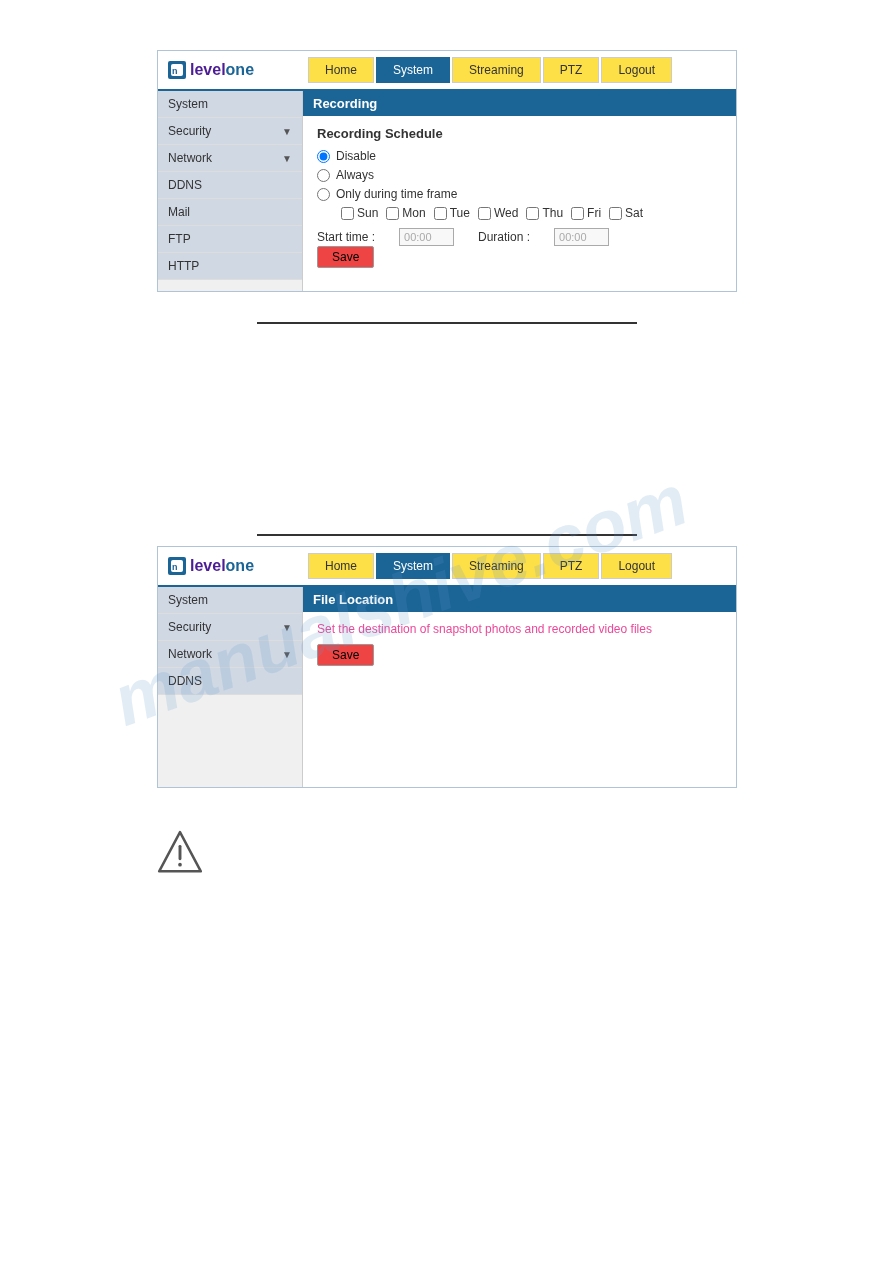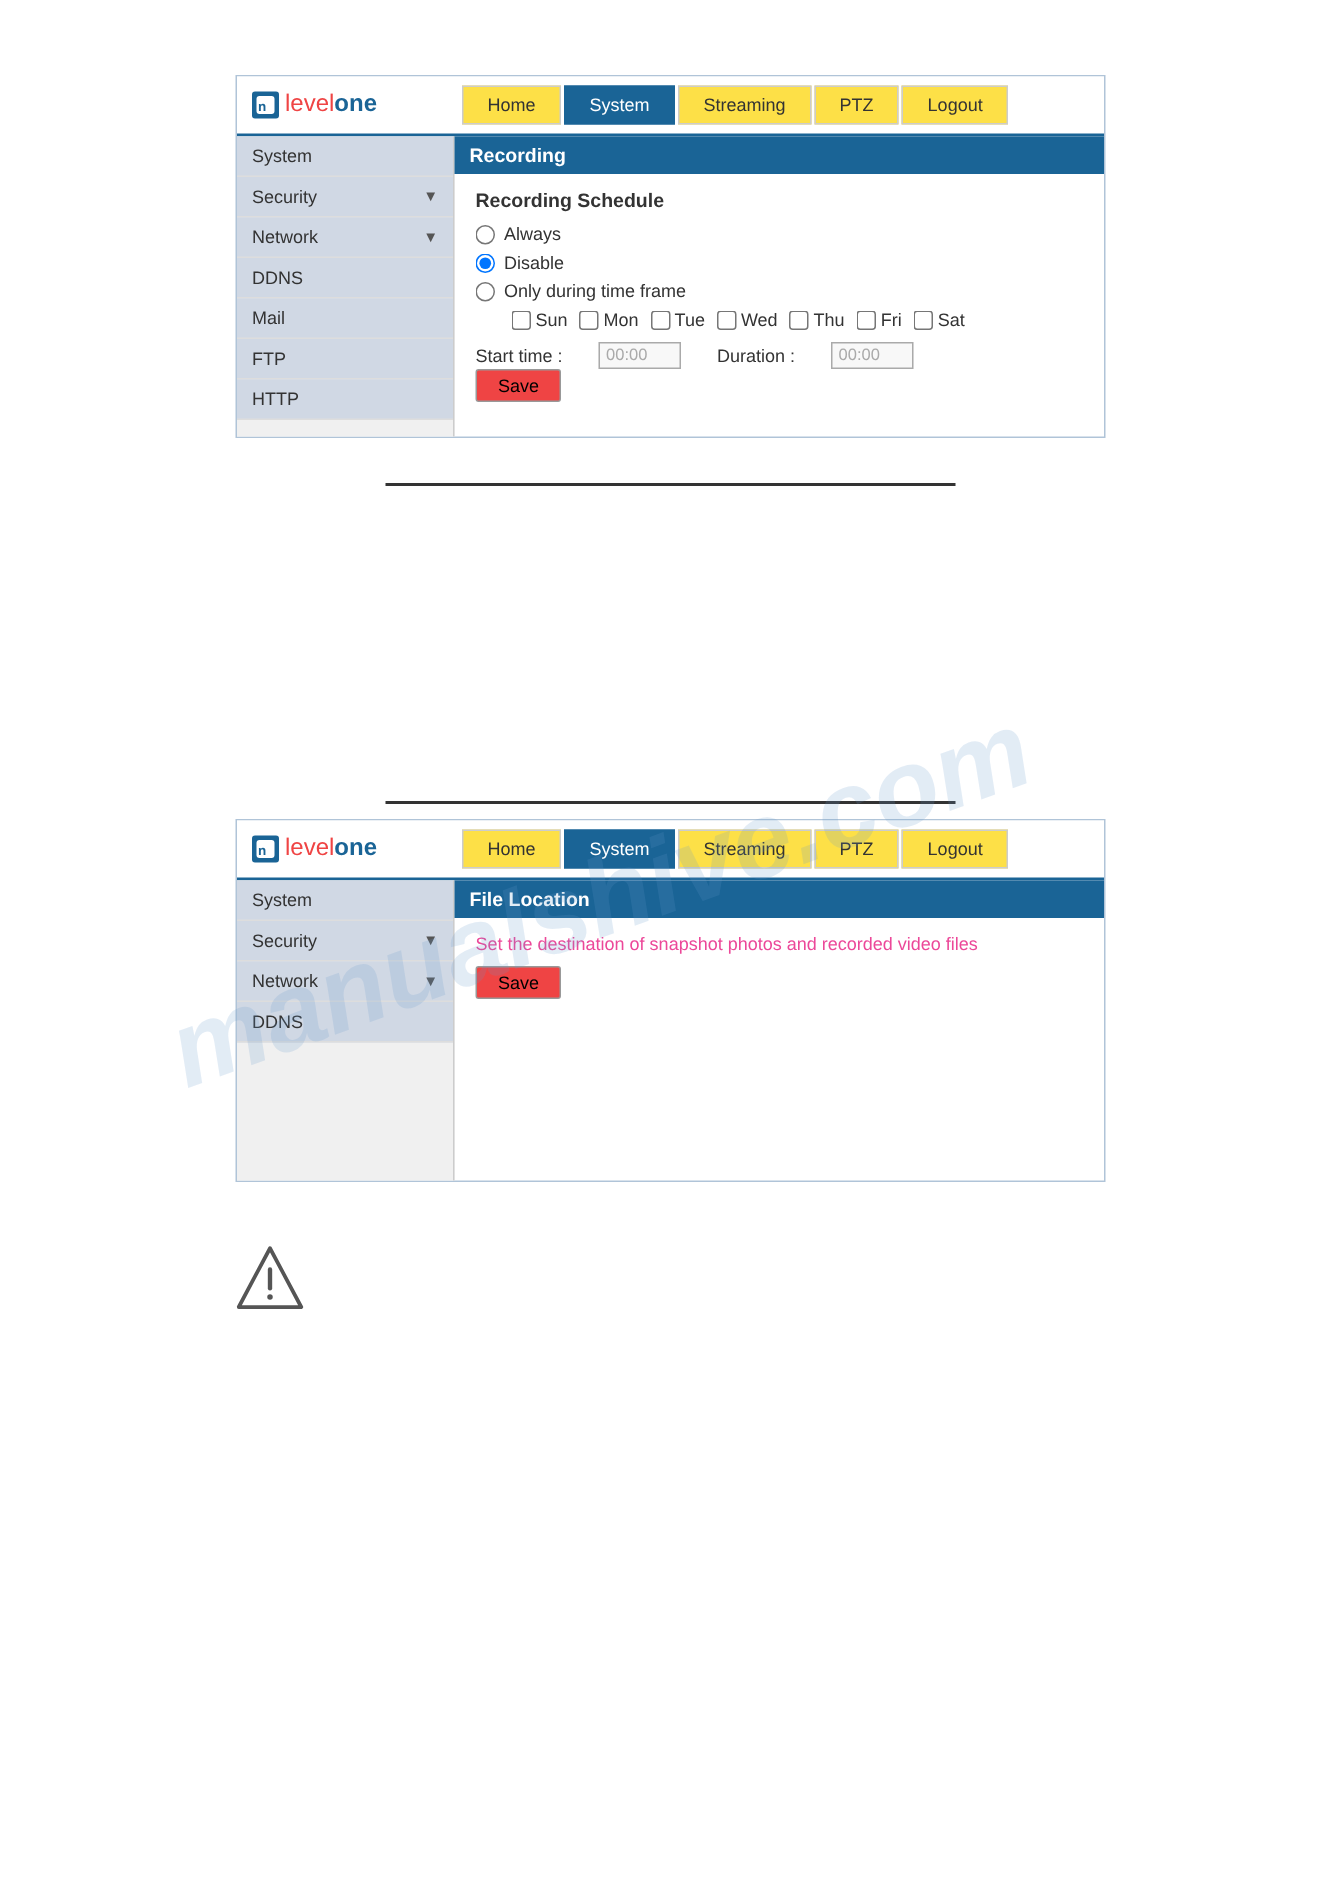--- a/index.html
+++ b/index.html
@@ -72,22 +72,22 @@
     .logo-icon svg {
       width: 14px;
       height: 14px;
     }
     .logo-text {
       font-size: 16px;
       font-weight: bold;
       color: #1a6496;
     }
     .logo-text span {
-      color: #ef4444;
-      font-weight: normal;
+      color: #4c1d95;
+      font-weight: bold;
     }
     .nav-tabs {
       display: flex;
       flex: 1;
     }
     .nav-tab {
       padding: 5px 16px;
       font-size: 12px;
       cursor: pointer;
       color: #333;
@@ -309,26 +309,26 @@
           <span>HTTP</span>
         </div>
       </div>
 
       <div class="content-panel">
         <div class="content-header">Recording</div>
         <div class="content-body">
           <div class="section-title">Recording Schedule</div>
 
           <div class="radio-row">
+            <input type="radio" name="rec_schedule_1" checked="" style="">
+            <label>Disable</label>
+          </div>
+          <div class="radio-row">
             <input type="radio" name="rec_schedule_1" style="">
             <label>Always</label>
-          </div>
-          <div class="radio-row">
-            <input type="radio" name="rec_schedule_1" checked="" style="">
-            <label>Disable</label>
           </div>
           <div class="radio-row">
             <input type="radio" name="rec_schedule_1" style="">
             <label>Only during time frame</label>
           </div>
 
           <div class="checkbox-row">
             <div class="checkbox-item">
               <input type="checkbox" style="">
               <label>Sun</label>

